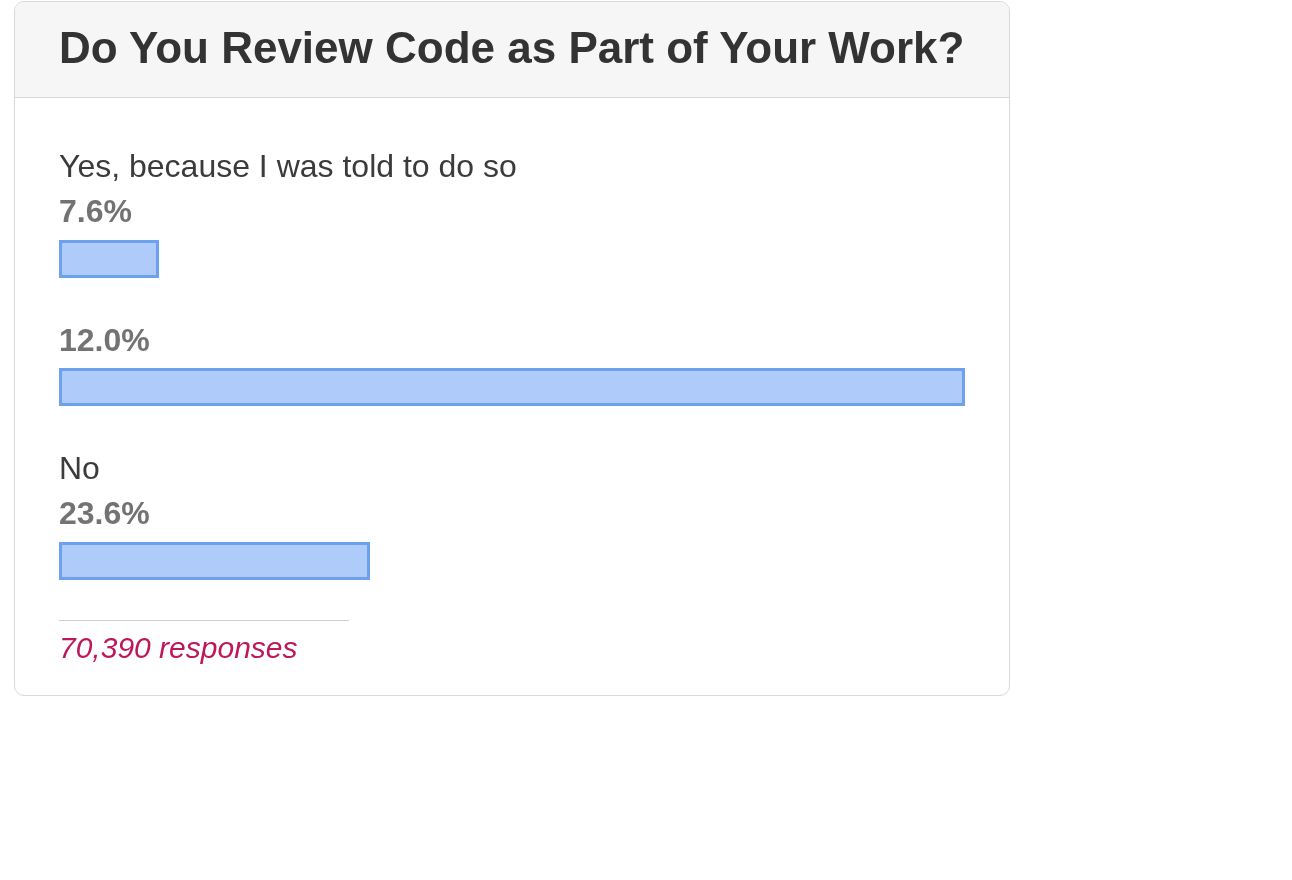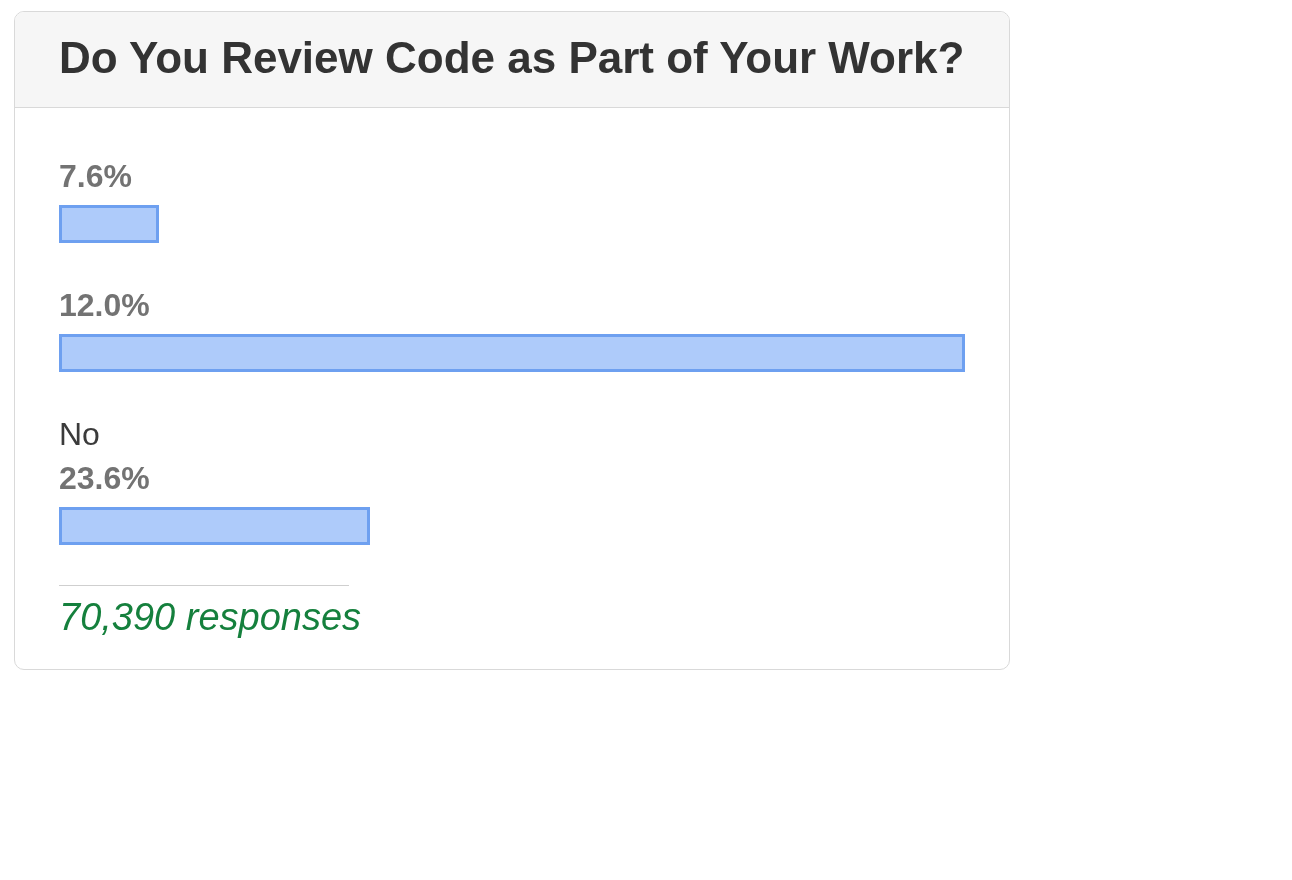--- a/index.html
+++ b/index.html
@@ -5,21 +5,21 @@
   * { box-sizing: border-box; }
   html, body {
     margin: 0;
     padding: 0;
     background: #ffffff;
     font-family: -apple-system, BlinkMacSystemFont, "Segoe UI", Helvetica, Arial, sans-serif;
     color: #333333;
   }
   .card {
     width: 996px;
-    margin: 11px 14px;
+    margin: 1px 14px;
     border: 1px solid #d9d9d9;
     border-radius: 10px;
     overflow: hidden;
     background: #ffffff;
   }
   .card-header {
     background: #f6f6f6;
     border-bottom: 1px solid #d9d9d9;
     padding: 18px 44px 22px 44px;
   }
@@ -57,35 +57,36 @@
     background: #aecbfa;
     border: 3px solid #6ea0f0;
   }
   .footer-sep {
     width: 290px;
     border: none;
     border-top: 1px solid #cfcfcf;
     margin: 0 0 10px 0;
   }
   .responses {
-    font-size: 38px;
+    font-size: 30px;
     font-style: italic;
-    color: #15803d;
+    color: #be185d;
   }
 </style>
 </head>
 <body>
 
 <div class="card">
   <div class="card-header">
     <h1>Do You Review Code as Part of Your Work?</h1>
   </div>
   <div class="card-body">
 
     <div class="bar-row">
+      <div class="bar-label">Yes, because I was told to do so</div>
       <div class="bar-value">7.6%</div>
       <div class="bar-track">
         <div class="bar-fill" style="width: 11.0465%;"></div>
       </div>
     </div>
 
     <div class="bar-row">
       <div class="bar-value">12.0%</div>
       <div class="bar-track">
         <div class="bar-fill" style="width: 100%;"></div>

